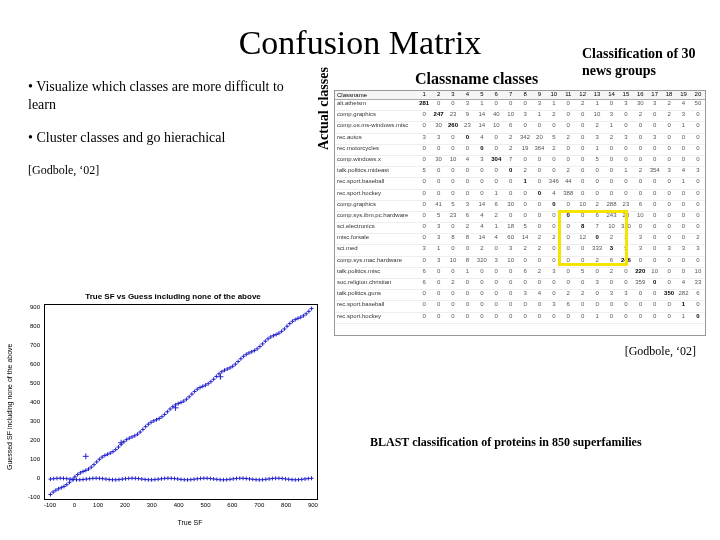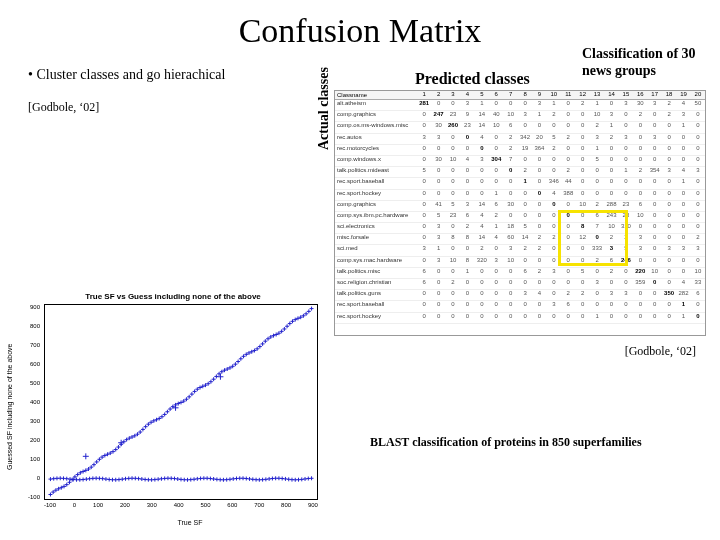--- a/index.html
+++ b/index.html
@@ -9,21 +9,21 @@
     background: #fff;
     font-family: "Times New Roman", serif;
     color: #000;
     position: relative;
     overflow: hidden;
   }
   .title {
     text-align: center;
     font-size: 34px;
     font-weight: 400;
-    padding-top: 12px;
+    padding-top: 24px;
     padding-bottom: 6px;
   }
   .bullets {
     width: 320px;
     padding: 10px 10px 0 28px;
     font-size: 14px;
     line-height: 1.25;
   }
   .bullets .b { margin-bottom: 16px; }
   .predicted {
@@ -163,25 +163,26 @@
     font-size: 12px;
     font-weight: 700;
     line-height: 1.25;
   }
 </style>
 </head>
 <body>
 
 <div class="title">Confusion Matrix</div>
 
-<div class="predicted">Predicted classes</div>
+<div class="predicted">Classname classes</div>
 <div class="annot">Classification of 30 news groups</div>
 <div class="actual">Actual classes</div>
 
 <div class="bullets">
+  <div class="b">• Visualize which classes are more difficult to learn</div>
   <div class="b">• Cluster classes and go hierachical</div>
   <div style="font-size:12px;">[Godbole, ‘02]</div>
 </div>
 
 <div class="matrix">
   <div class="matrix-header">
     <div class="lab">Classname</div>
     <div class="cols" id="mhdr">
         <span>1</span>
         <span>2</span>

